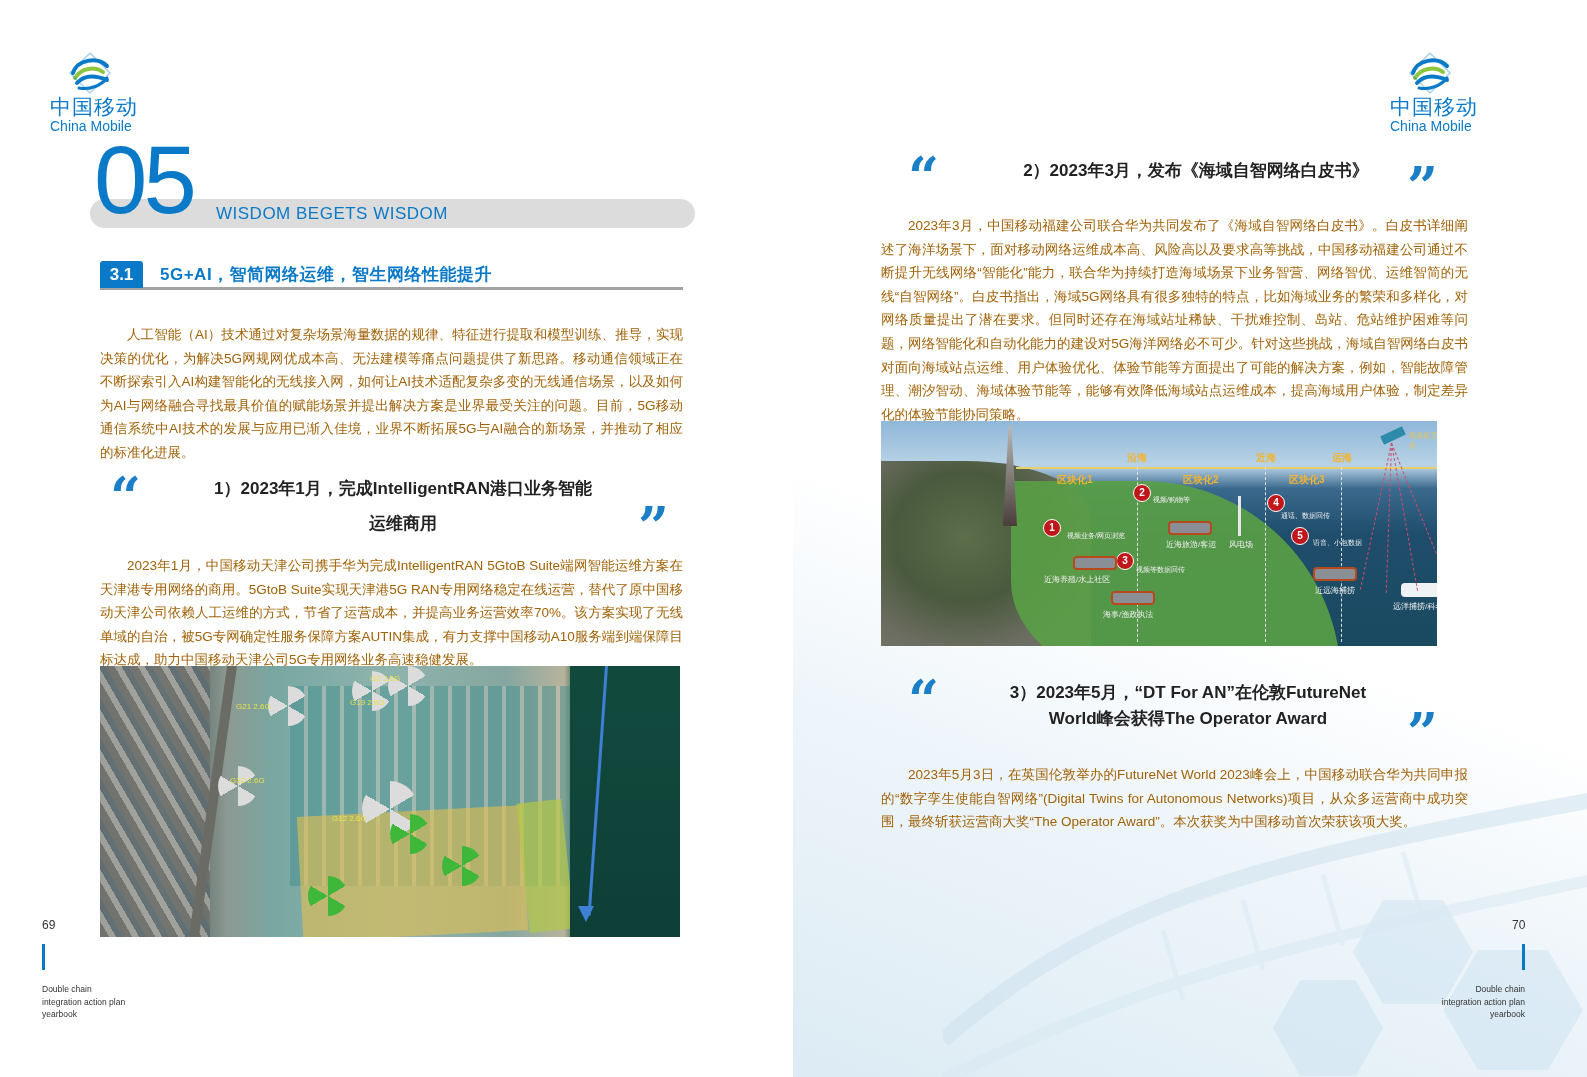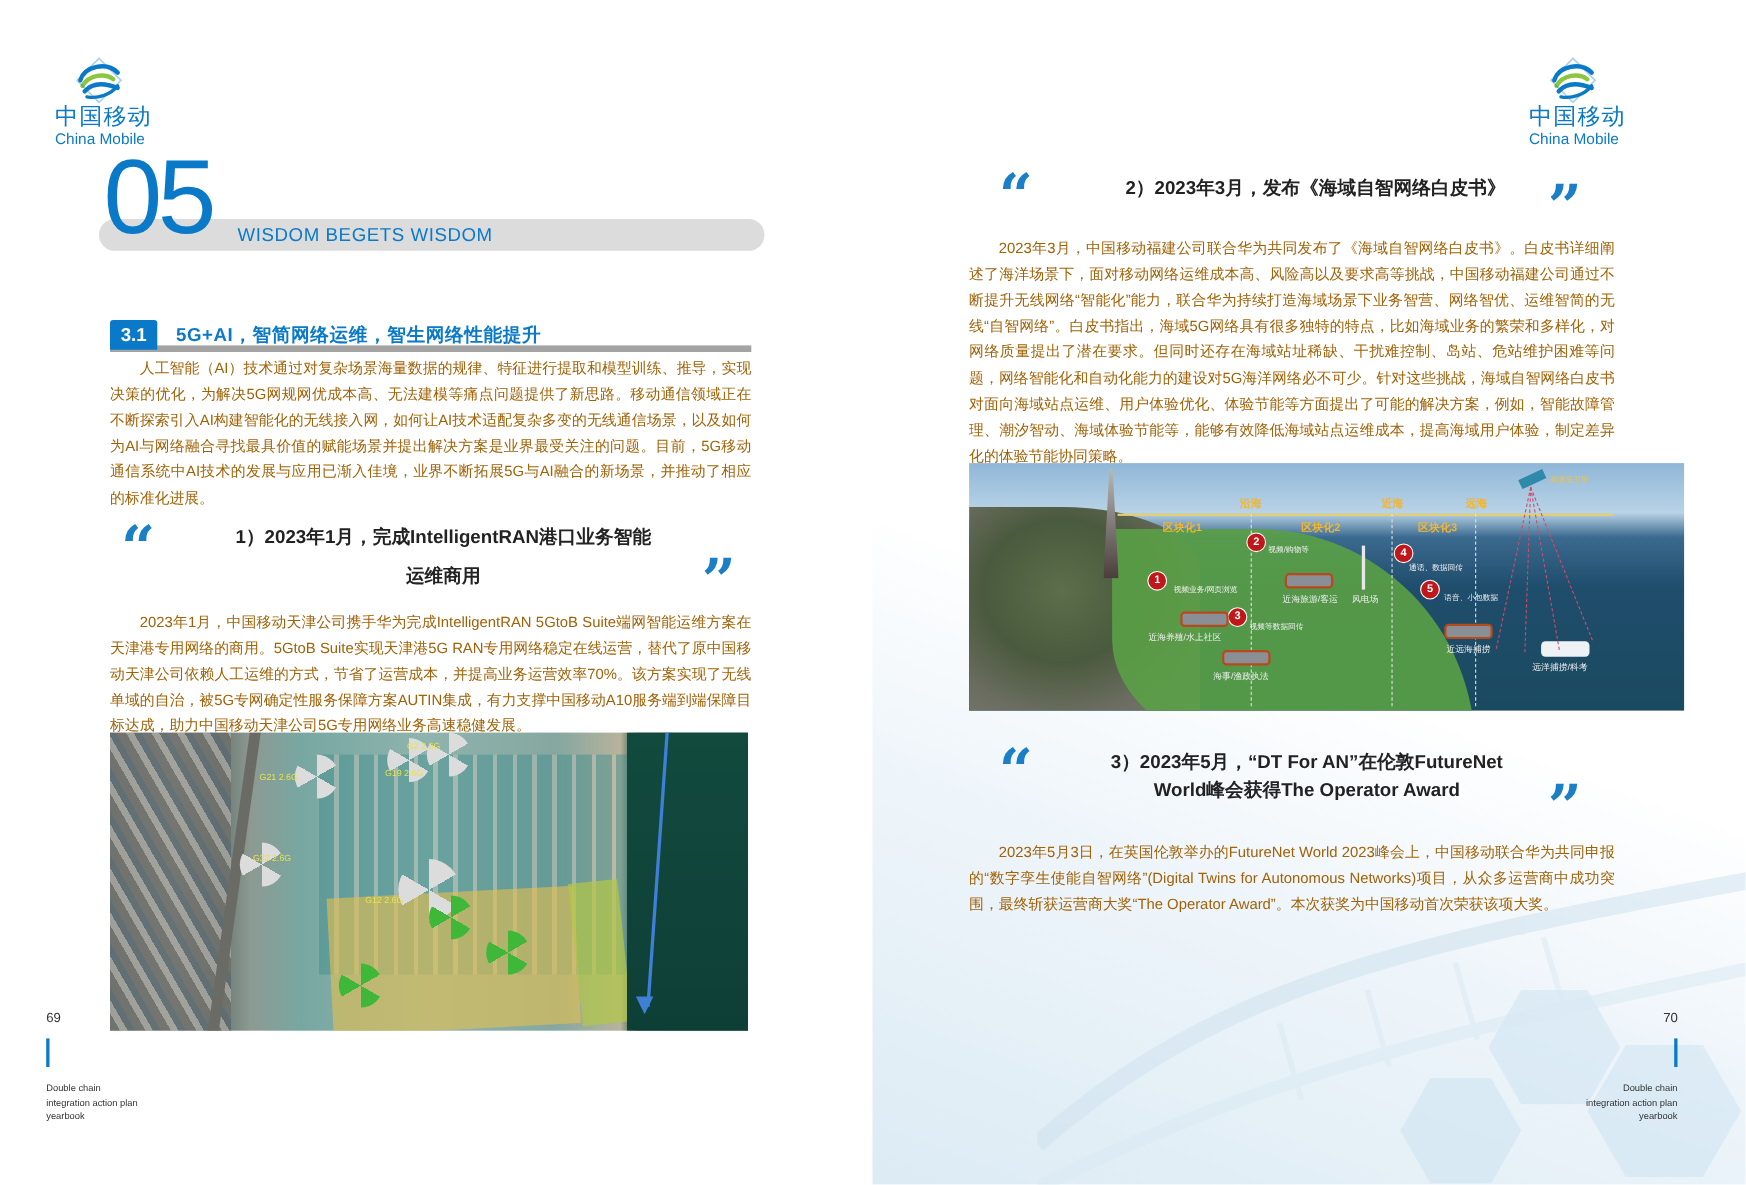--- a/index.html
+++ b/index.html
@@ -25,21 +25,21 @@
   .logo .logo-en { font-size: 14px; color: #0a7ac8; margin-top: 2px; }
 
   
   .chapter { position: absolute; left: 90px; top: 140px; width: 605px; height: 95px; }
   .chapter-bar { position: absolute; left: 0; top: 59px; width: 605px; height: 29px; background: #dcdcdc; border-radius: 15px; }
   .chapter-num { position: absolute; left: 4px; top: -8px; font-size: 96px; font-weight: 400; color: #0a7ac8; letter-spacing: -4px; line-height: 1; }
   .chapter-cn { position: absolute; left: 122px; top: 13px; font-size: 36px; font-weight: 700; color: #0a7ac8; letter-spacing: 2px; }
   .chapter-en { position: absolute; left: 126px; top: 64px; font-size: 17px; color: #0a7ac8; letter-spacing: 0.5px; }
 
   
-  .section { position: absolute; left: 100px; top: 259px; width: 583px; height: 31px; border-bottom: 6px solid #a3a3a3; margin-top: 30px; }
+  .section { position: absolute; left: 100px; top: 259px; width: 583px; height: 31px; border-bottom: 3px solid #a3a3a3; }
   .section-num { position: absolute; left: 0; top: 2px; width: 43px; height: 27px; background: #0a7ac8; color: #fff; font-size: 17px; font-weight: 700; text-align: center; line-height: 27px; border-radius: 3px 3px 0 0; }
   .section-title { position: absolute; left: 60px; top: 4px; font-size: 17px; font-weight: 700; color: #0a7ac8; letter-spacing: 0.5px; }
 
   
   .para { position: absolute; font-size: 13.5px; line-height: 23.6px; color: #a16207; text-align: justify; text-indent: 2em; margin-top: 16px; }
 
   
   .qblock { position: absolute; }
   .qmark { position: absolute; font-family: "DejaVu Serif", serif; font-weight: 700; font-size: 54px; color: #1a7fc6; line-height: 1; }
   .qtitle { position: absolute; font-size: 17px; font-weight: 700; color: #222; line-height: 25px; text-align: center; }
@@ -58,21 +58,21 @@
   .port-yellow { position: absolute; left: 200px; top: 145px; width: 225px; height: 125px; background: rgba(226,190,80,0.62); transform: rotate(-3deg); }
   .port-lime { position: absolute; left: 423px; top: 135px; width: 45px; height: 130px; background: rgba(180,200,70,0.7); transform: rotate(-6deg); }
   .port-sea { position: absolute; left: 470px; top: 0; width: 110px; height: 271px; background: linear-gradient(180deg,#124a3e,#0e3f36); }
   .port-arrow { position: absolute; left: 505px; top: 0; width: 3px; height: 250px; background: #3f7fd6; transform: rotate(4deg); transform-origin: top; }
   .port-arrowhead { position: absolute; left: 478px; top: 240px; width: 0; height: 0; border-left: 8px solid transparent; border-right: 8px solid transparent; border-top: 16px solid #3f7fd6; }
   .sector { position: absolute; width: 40px; height: 40px; }
   .sector.grey { background: conic-gradient(#dcdcdc 0 60deg, transparent 60deg 120deg, #dcdcdc 120deg 180deg, transparent 180deg 240deg, #dcdcdc 240deg 300deg, transparent 300deg); border-radius: 50%; }
   .sector.green { background: conic-gradient(#3fb83a 0 60deg, transparent 60deg 120deg, #3fb83a 120deg 180deg, transparent 180deg 240deg, #3fb83a 240deg 300deg, transparent 300deg); border-radius: 50%; }
   .port-label { position: absolute; font-size: 8px; color: #e8e24a; white-space: nowrap; }
 
-  .sea-img { left: 881px; top: 421px; width: 650px; height: 225px;
+  .sea-img { left: 881px; top: 421px; width: 556px; height: 225px;
     background: linear-gradient(180deg, #8fb7d8 0%, #b9d3e6 20%, #3b6a8f 30%, #1f4d6c 50%, #1a4a60 100%); }
   .sea-land { position: absolute; left: 0; top: 40px; width: 210px; height: 190px;
     background: radial-gradient(ellipse at 40% 40%, #5c6e4a 0%, #4a5a3e 40%, #6b6d60 70%, #7a7a70 100%); border-top-right-radius: 60% 30%; }
   .sea-green { position: absolute; left: 130px; top: 60px; width: 330px; height: 200px; background: rgba(90,160,70,0.9); border-radius: 0 60% 0 40% / 0 100% 0 50%; }
   .sea-tower { position: absolute; left: 122px; top: 5px; width: 14px; height: 100px; background: linear-gradient(180deg,#b8b8b8,#4a3d3a); clip-path: polygon(40% 0,60% 0,100% 100%,0 100%); }
   .sea-hline { position: absolute; left: 135px; top: 46px; width: 450px; height: 2px; background: #e7d06a; }
   .sea-vline { position: absolute; top: 46px; width: 0; height: 175px; border-left: 1px dashed #e0e0e0; }
   .sea-zone { position: absolute; font-size: 10px; font-weight: 700; color: #f2b530; }
   .sea-marker { position: absolute; width: 18px; height: 18px; border-radius: 50%; background: #c0171b; border: 1.5px solid #fff; color: #fff; font-size: 10px; font-weight: 700; text-align: center; line-height: 15px; }
   .sea-cap { position: absolute; font-size: 7px; color: #f0f0f0; white-space: nowrap; }

